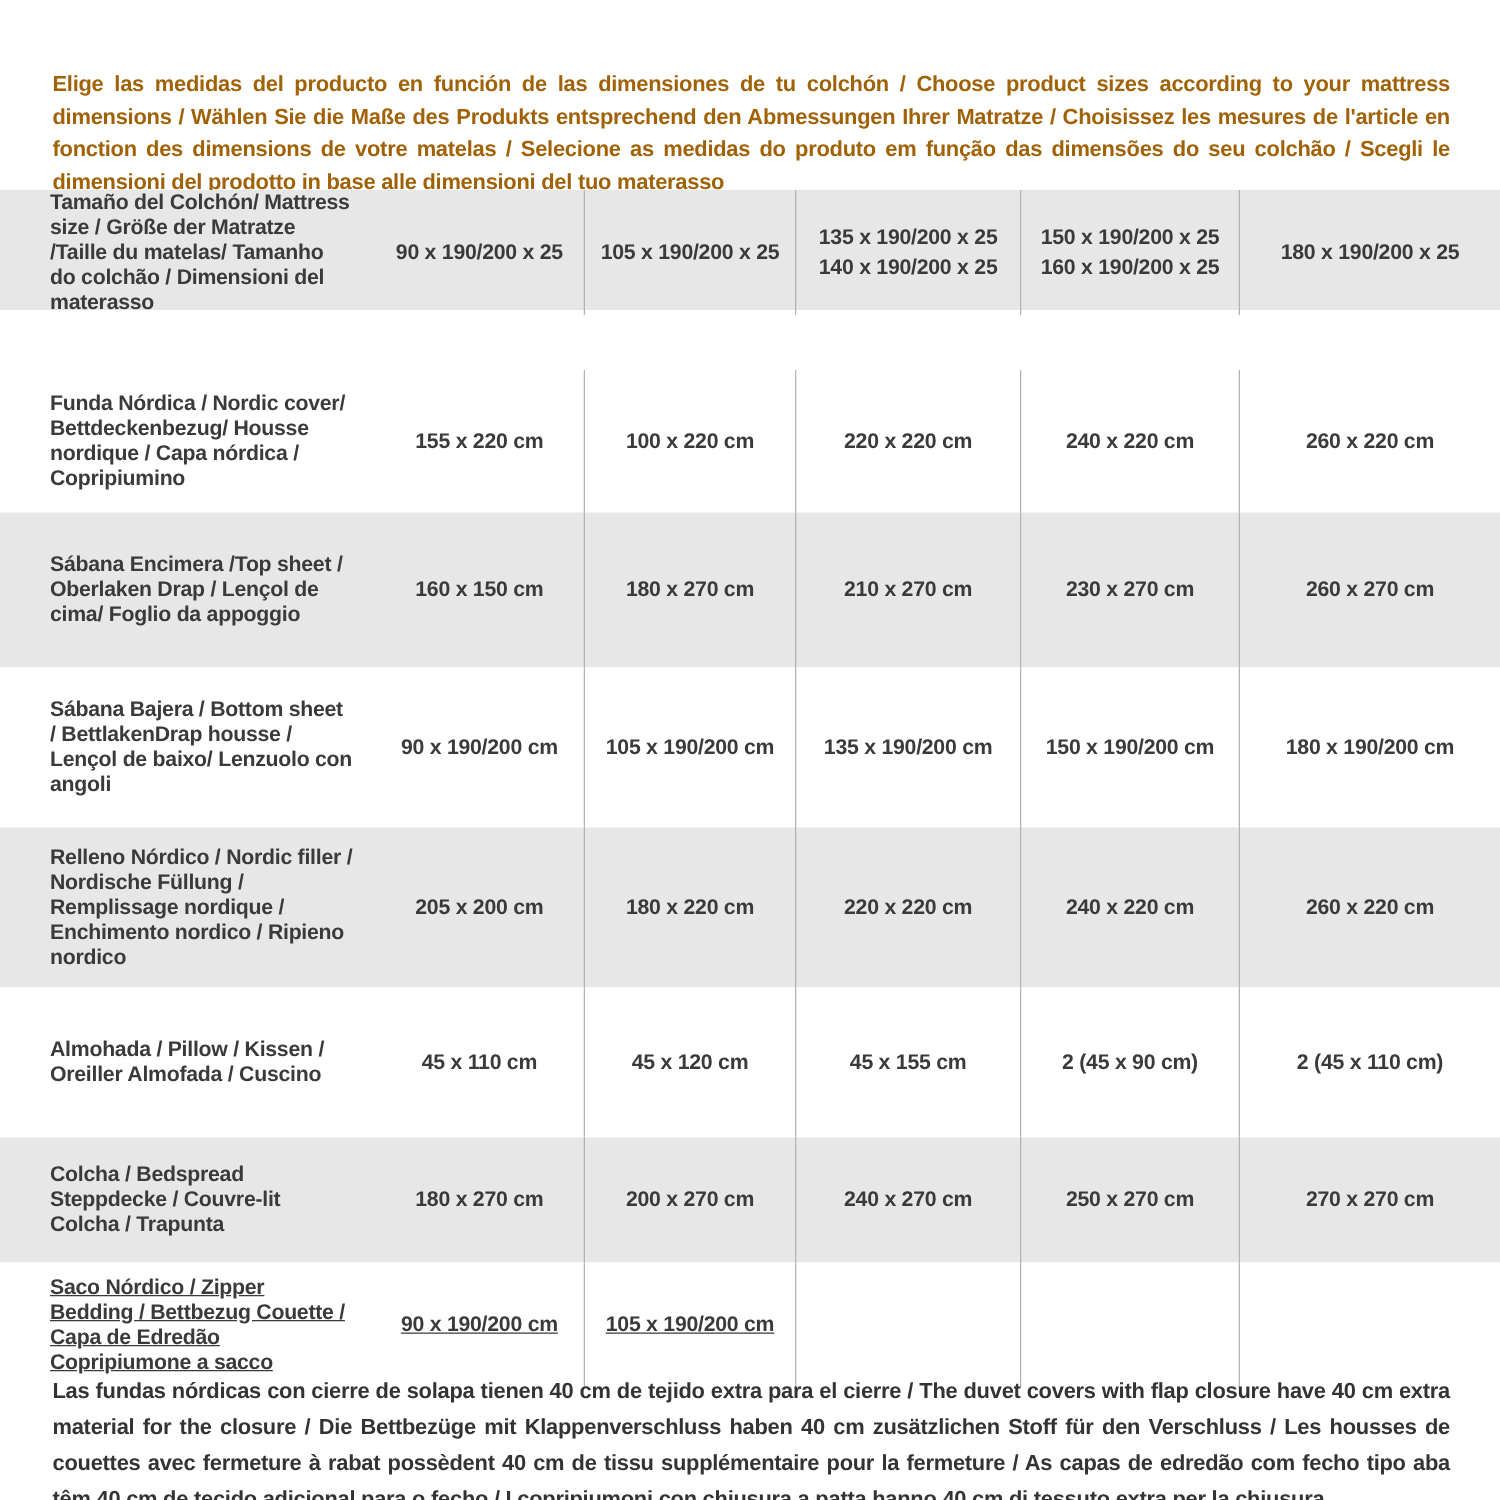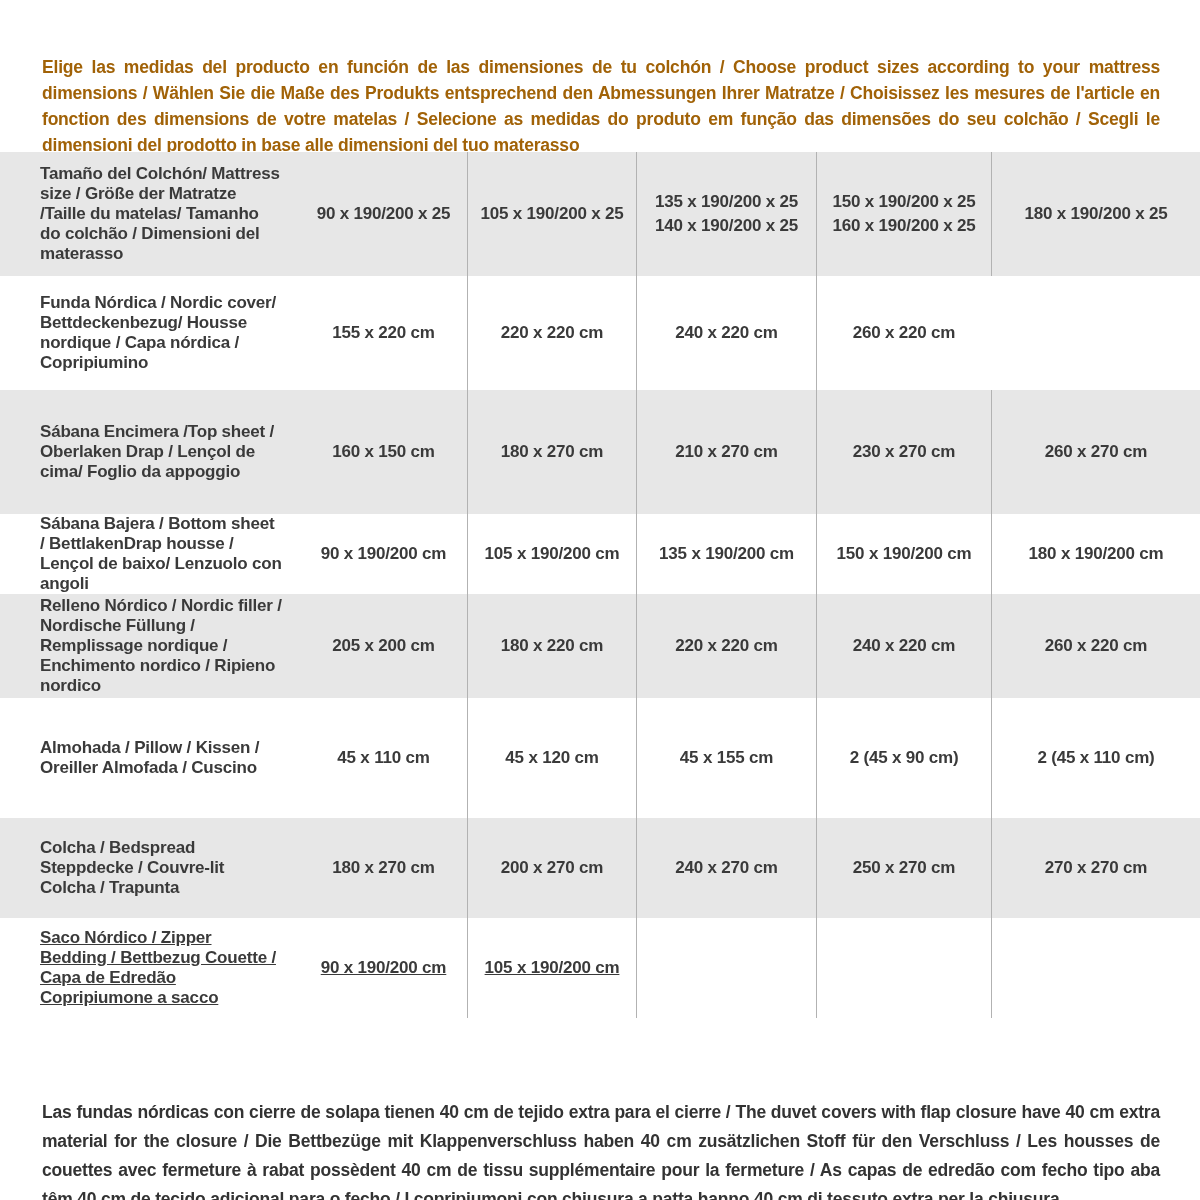--- a/index.html
+++ b/index.html
@@ -40,25 +40,25 @@
     padding-left:40px;padding-right:18px;
     line-height:20px;font-size:17px;
   }
   .hline{display:block;width:100%;}
   .footnote{
     position:absolute;left:42px;right:40px;top:1080px;
     font-size:17.5px;font-weight:700;letter-spacing:-0.2px;
     line-height:29px;text-align:justify;color:#333333;
   }
   
-  .r-head{height:124px;}
-  .r-1{height:114px;}
+  .r-head{height:96px;}
+  .r-1{height:114px;margin-top:48px;}
   .r-2{height:124px;}
-  .r-3{height:80px;}
-  .r-4{height:104px;}
+  .r-3{height:128px;}
+  .r-4{height:128px;}
   .r-5{height:120px;}
   .r-6{height:100px;}
   .r-7{height:100px;text-decoration:underline;}
 </style>
 </head>
 <body>
 
 <div class="page">
 
   <p class="intro">Elige las medidas del producto en función de las dimensiones de tu colchón / Choose product sizes according to your mattress dimensions / Wählen Sie die Maße des Produkts entsprechend den Abmessungen Ihrer Matratze / Choisissez les mesures de l'article en fonction des dimensions de votre matelas / Selecione as medidas do produto em função das dimensões do seu colchão / Scegli le dimensioni del prodotto in base alle dimensioni del tuo materasso</p>
@@ -86,20 +86,21 @@
         </span>
       </div>
       <div class="cell divided">
         <span class="hline">180 x 190/200 x 25</span>
       </div>
     </div>
 
     <div class="trow white r-1">
       <div class="cell labelcell">Funda Nórdica /  Nordic cover/ Bettdeckenbezug/ Housse nordique  / Capa nórdica / Copripiumino</div>
       <div class="cell">155 x 220 cm</div>
+      <div class="cell divided">100 x 220 cm</div>
       <div class="cell divided">220 x 220 cm</div>
       <div class="cell divided">240 x 220 cm</div>
       <div class="cell divided">260 x 220 cm</div>
     </div>
 
     <div class="trow gray r-2">
       <div class="cell labelcell">Sábana Encimera /Top sheet / Oberlaken Drap / Lençol de cima/ Foglio da appoggio</div>
       <div class="cell">160 x 150 cm</div>
       <div class="cell divided">180 x 270 cm</div>
       <div class="cell divided">210 x 270 cm</div>

